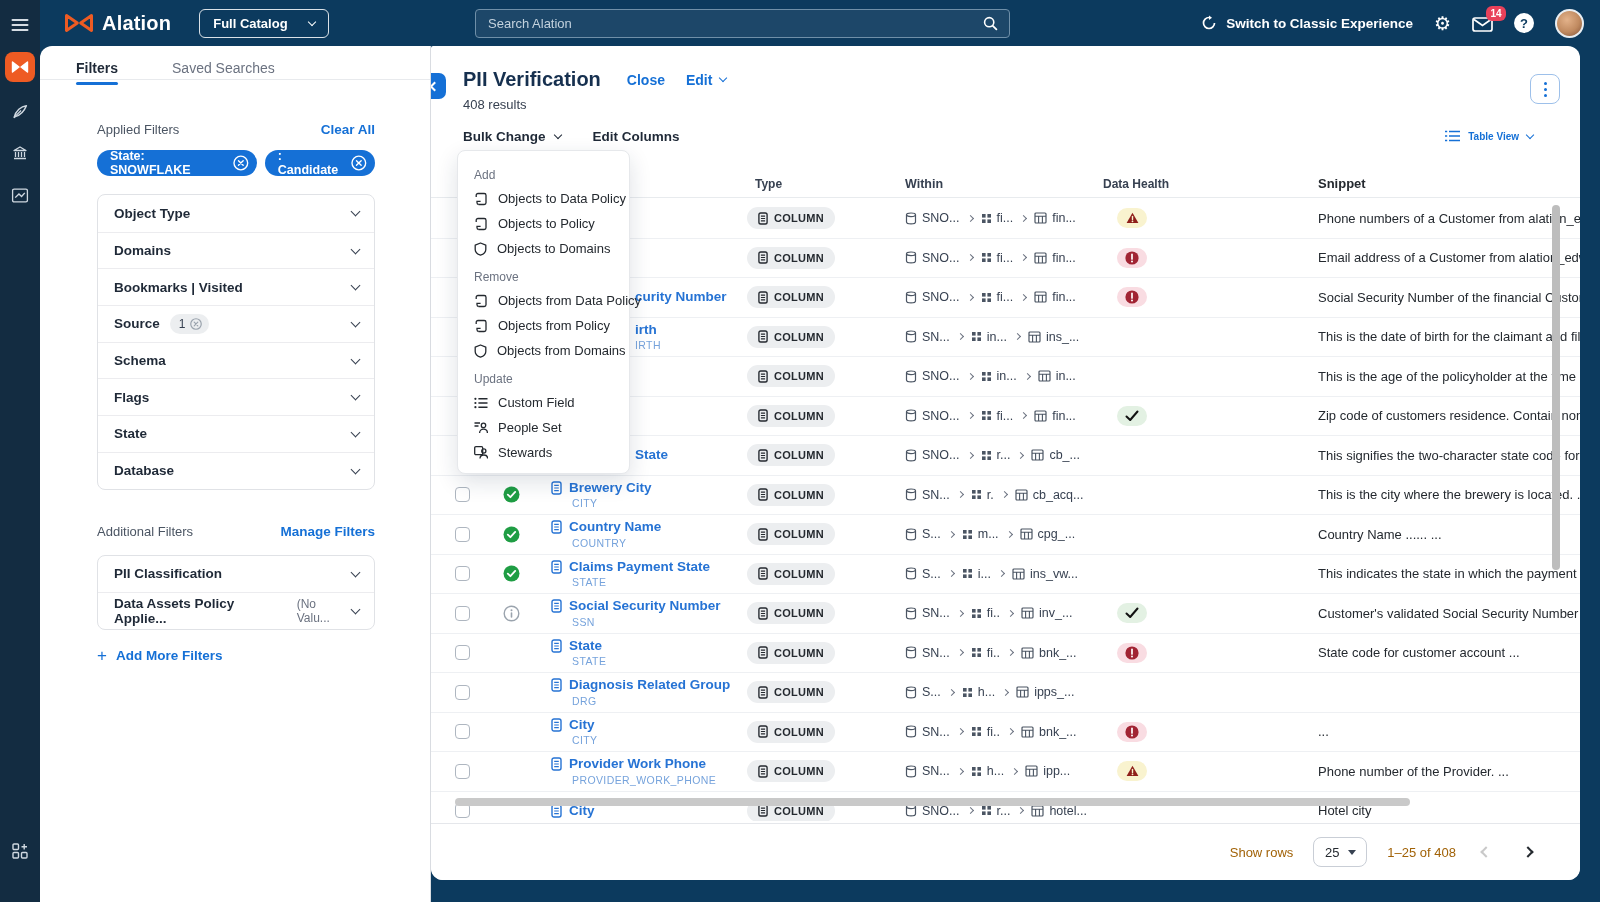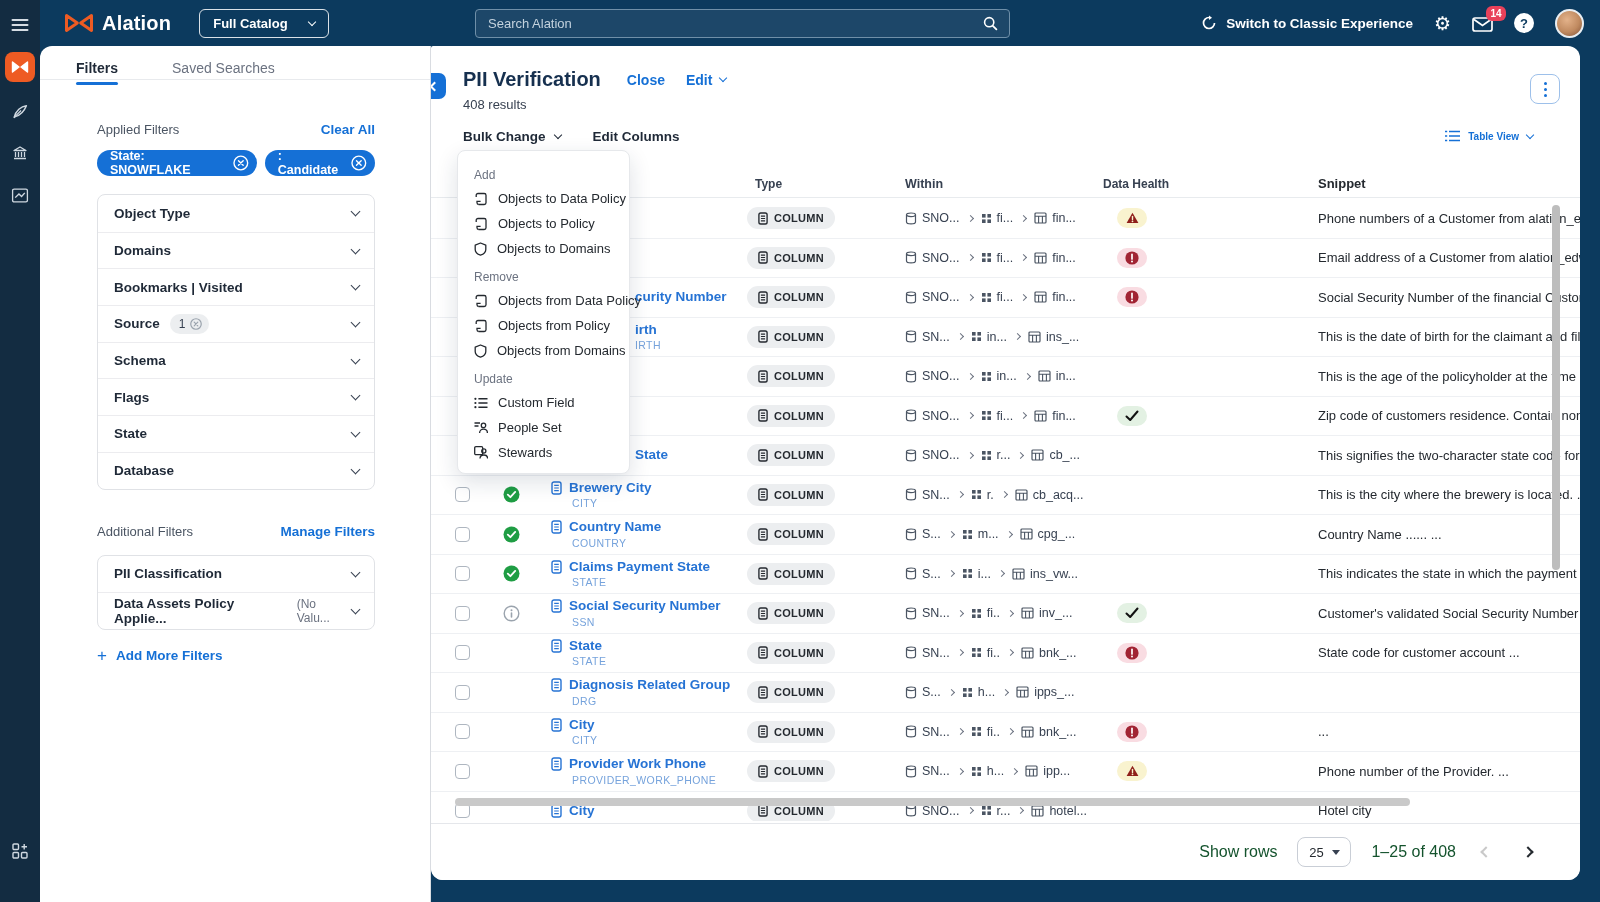--- a/index.html
+++ b/index.html
@@ -105,21 +105,21 @@
   .wic{color:#4b5563;flex:0 0 auto;}
   .warr{width:5px;height:5px;border-right:1.5px solid #6b7280;border-bottom:1.5px solid #6b7280;transform:rotate(-45deg);margin:0 3px;flex:0 0 auto;}
   .hpill{width:30px;height:20px;border-radius:10px;display:flex;align-items:center;justify-content:center;margin-left:22px;}
   .hpill.warning{background:#f9f3cf;} .hpill.error{background:#f9dce2;} .hpill.check{background:#e3f1e3;}
   .c-snip{font-size:13px;color:#24292f;white-space:nowrap;padding-left:5px;}
 
   .hscroll{position:absolute;left:24px;top:752px;width:955px;height:8px;border-radius:4px;background:#c9c9c9;z-index:9;cursor:pointer;}
   .vscroll{position:absolute;right:20px;top:159px;width:8px;height:365px;border-radius:4px;background:#bdbdbd;z-index:9;cursor:pointer;}
 
   .pagebar{position:absolute;left:0;right:0;bottom:0;height:57px;border-top:1px solid #e5e7eb;display:flex;align-items:center;justify-content:flex-end;gap:20px;padding-right:48px;background:#fff;border-radius:0 0 12px 12px;}
-  .pb-label,.pb-range{font-size:16px;color:#14532d;}
+  .pb-label,.pb-range{font-size:13px;color:#a16207;}
   .pb-select{display:flex;align-items:center;justify-content:center;gap:8px;width:54px;height:30px;border:1px solid #c9ced6;border-radius:8px;font-size:13px;color:#24292f;cursor:pointer;}
   .caret{width:0;height:0;border-left:4px solid transparent;border-right:4px solid transparent;border-top:5px solid #374151;}
   .pgchev{width:8px;height:8px;border-right:2px solid #24292f;border-bottom:2px solid #24292f;cursor:pointer;}
   .pgchev.prev{transform:rotate(135deg);border-color:#c9c9c9;}
   .pgchev.next{transform:rotate(-45deg);}
 
   
   .menu{position:absolute;left:26px;top:104px;width:173px;background:#fff;border:1px solid #e6e8eb;border-radius:8px;box-shadow:0 8px 22px rgba(20,40,70,.14);z-index:20;padding:8px 0;}
   .m-head{font-size:12px;color:#6b7280;padding:9px 16px 4px;}
   .m-item{display:flex;align-items:center;gap:10px;padding:5px 16px;cursor:pointer;}

